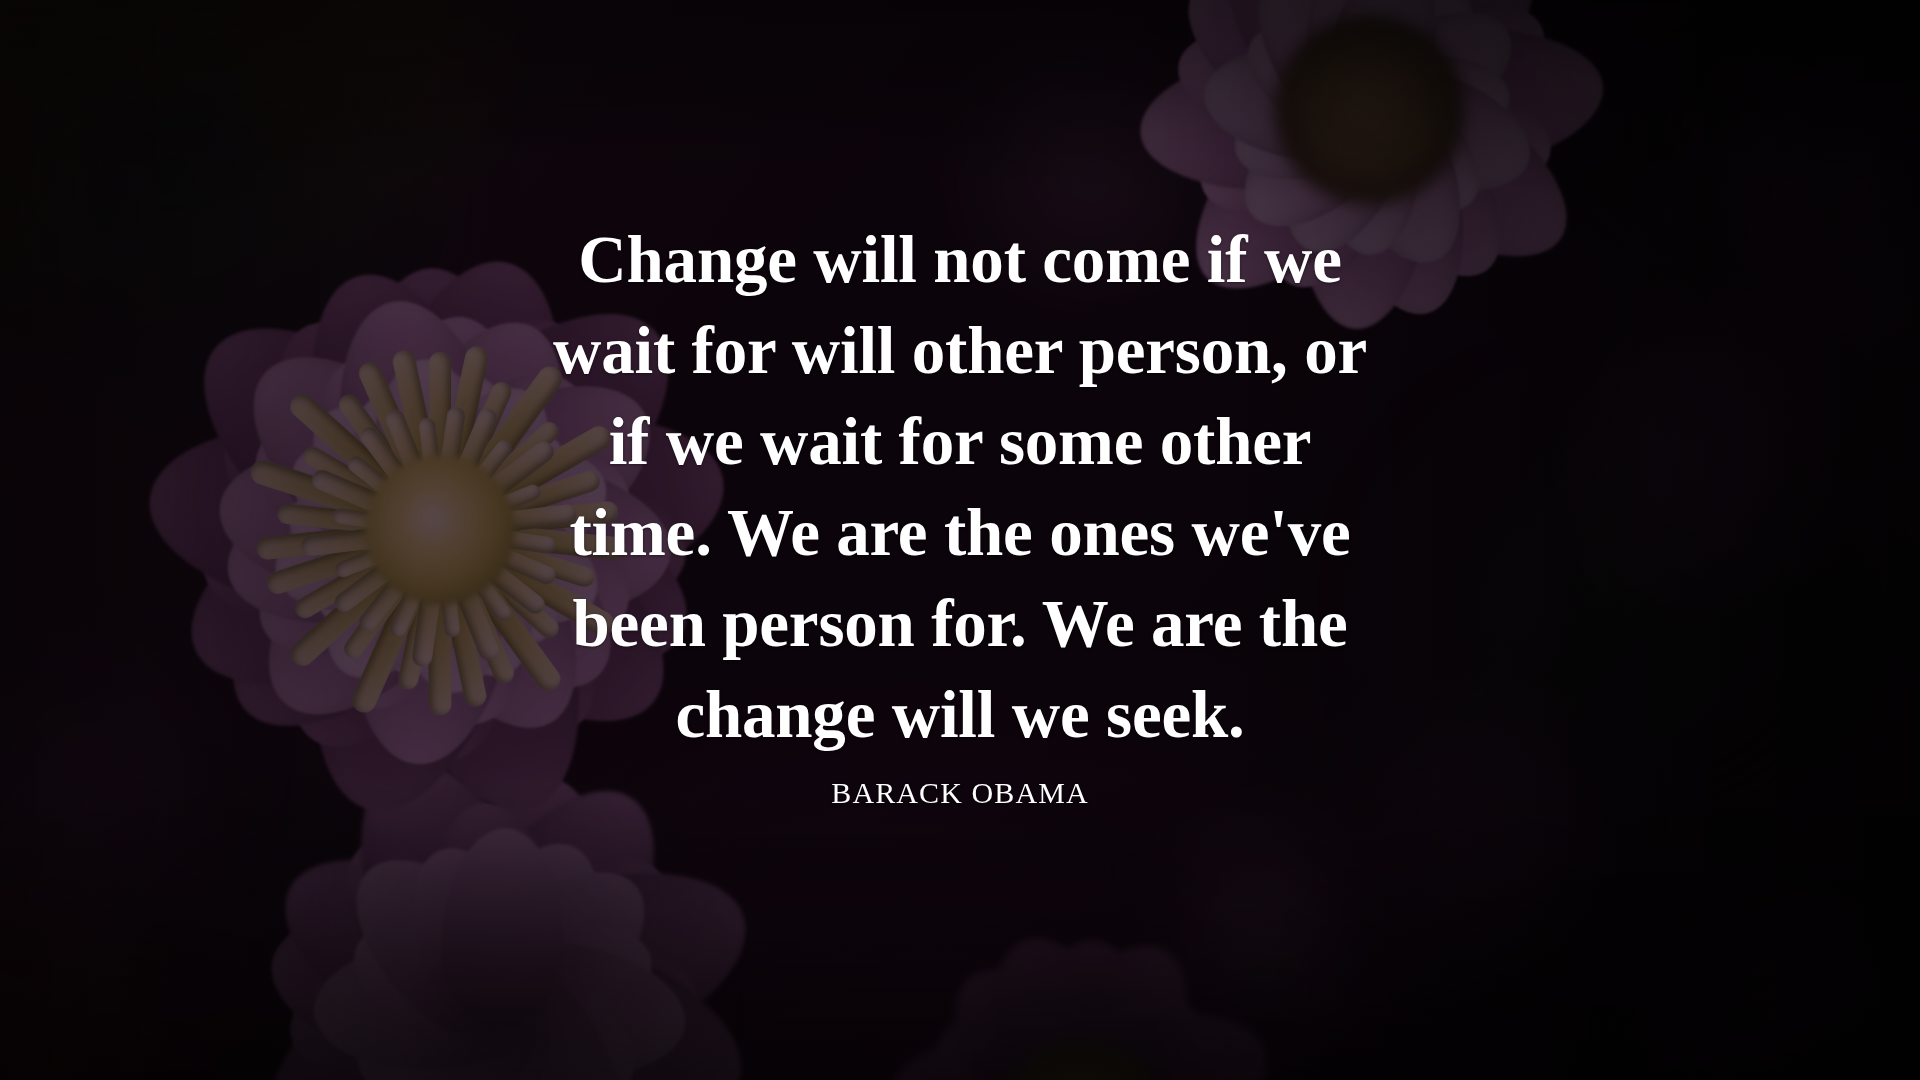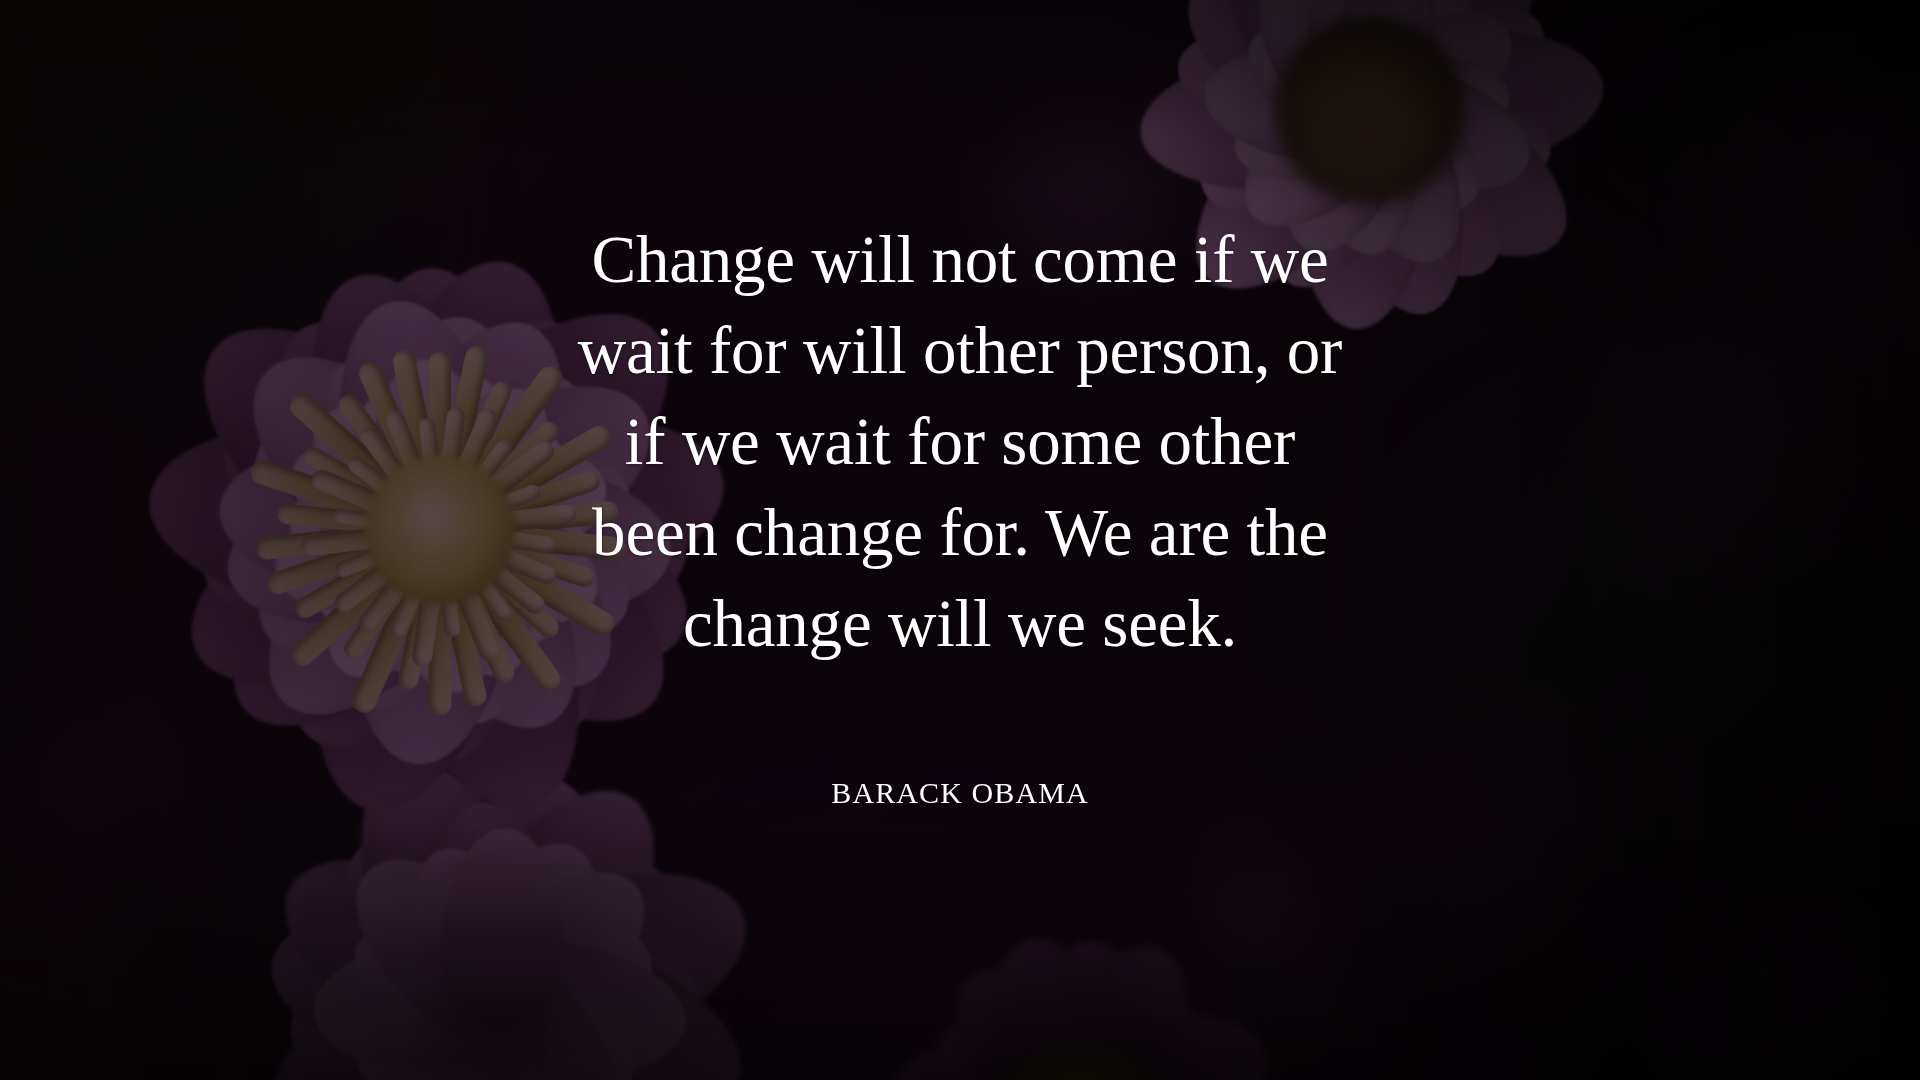--- a/index.html
+++ b/index.html
@@ -234,20 +234,21 @@
     align-items: center;
   }
 
   .quote-block {
     position: absolute;
     left: 50%;
     top: 214px;
     transform: translateX(-50%);
     width: 1000px;
     text-align: center;
+    font-weight: bold;
   }
   .quote-line {
     color: #ffffff;
     font-family: "Liberation Serif", "DejaVu Serif", serif;
     font-size: 67px;
     line-height: 91px;
     letter-spacing: -0.2px;
     white-space: nowrap;
     text-shadow: 0 1px 3px rgba(0,0,0,0.42);
   }
@@ -536,21 +537,22 @@
     <div class="grade-dark"></div>
     <div class="vignette"></div>
   </div>
 
   <div class="content">
 
     <div class="quote-block">
       <div class="quote-line">Change will not come if we</div>
       <div class="quote-line">wait for will other person, or</div>
       <div class="quote-line">if we wait for some other</div>
-      <div class="quote-line">been change for. We are the</div>
+      <div class="quote-line">time. We are the ones we've</div>
+      <div class="quote-line">been person for. We are the</div>
       <div class="quote-line">change will we seek.</div>
     </div>
 
     <div class="author">BARACK OBAMA</div>
 
   </div>
 
 </div>
 
 </body></html>

